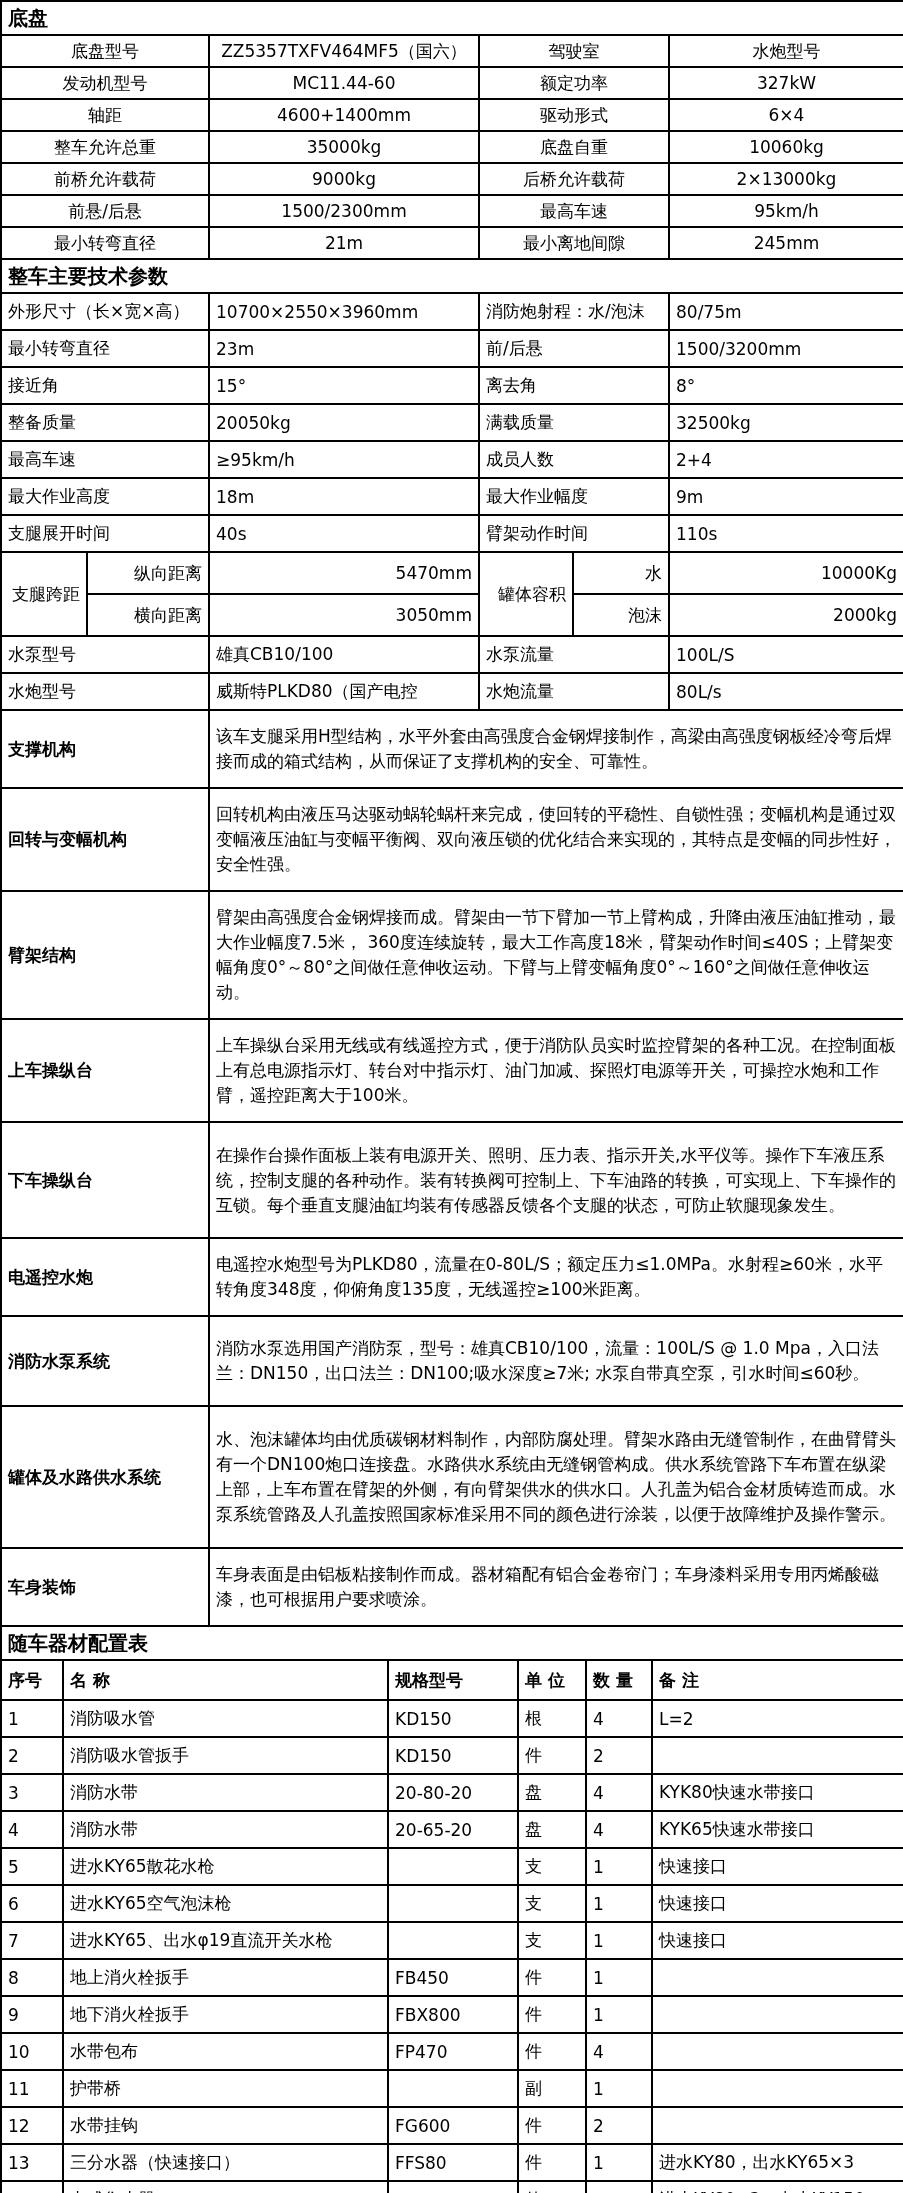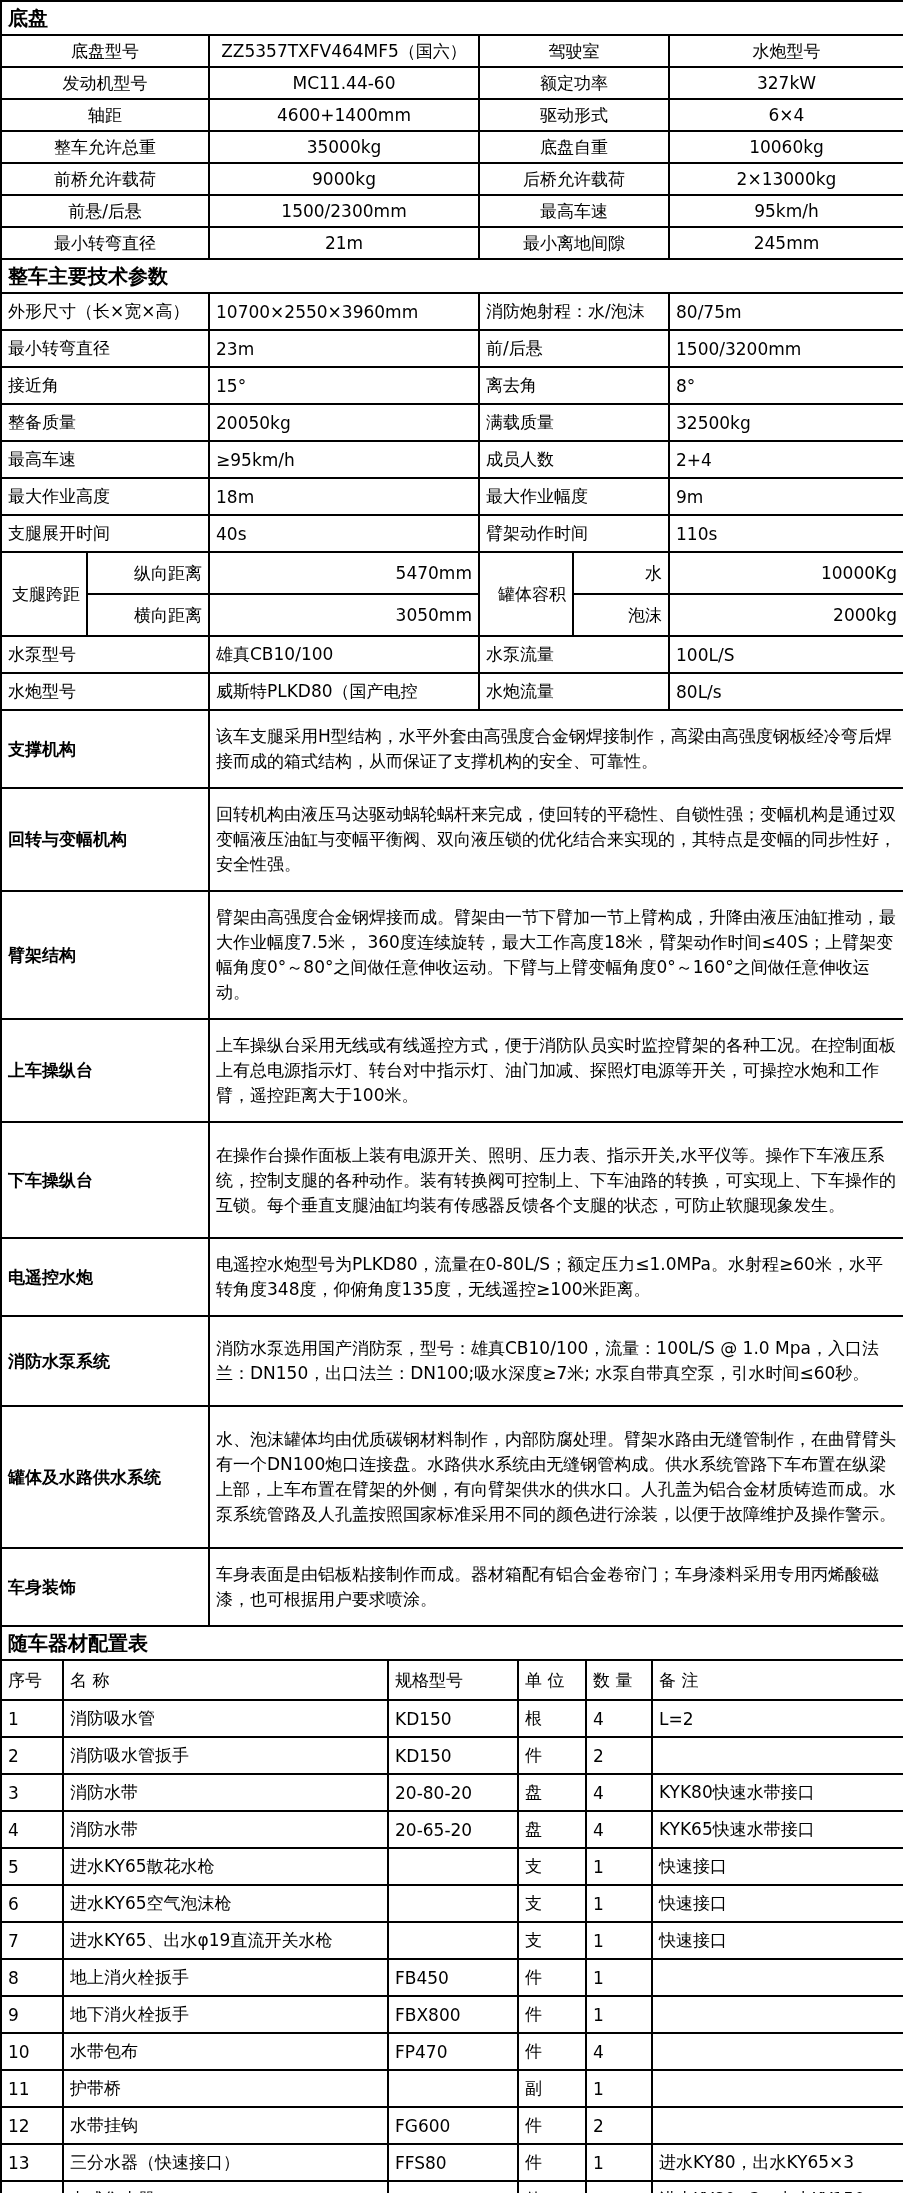--- a/index.html
+++ b/index.html
@@ -6,21 +6,21 @@
   body{width:903px;color:#000;font-family:"DejaVu Sans","Liberation Sans",sans-serif;font-size:17px;}
   table{border-collapse:collapse;width:903px;table-layout:fixed;margin-top:-2px;background:#fff;}
   table.first{margin-top:0;}
   td,th{border:2px solid #000;padding:2px 6px;text-align:left;vertical-align:middle;font-weight:normal;word-break:break-all;}
   .sec-hdr td{font-weight:bold;font-size:20px;height:28px;}
   .spec td{height:26px;white-space:nowrap;overflow:hidden;text-align:center;}
   .spec2 td{height:31px;white-space:nowrap;overflow:hidden;}
   .sub td{height:36px;white-space:nowrap;overflow:hidden;text-align:right;}
   .desc td.lbl{font-weight:bold;}
   .desc td.txt{line-height:25px;padding:13px 6px;}
-  .equip-h td{font-weight:normal;height:34px;}
+  .equip-h td{font-weight:bold;height:34px;}
   .equip td{height:31px;overflow:hidden;}
 </style>
 </head>
 <body>
 
 <table class="first">
   <colgroup>
       <col style="width:208px">
       <col style="width:270px">
       <col style="width:190px">

